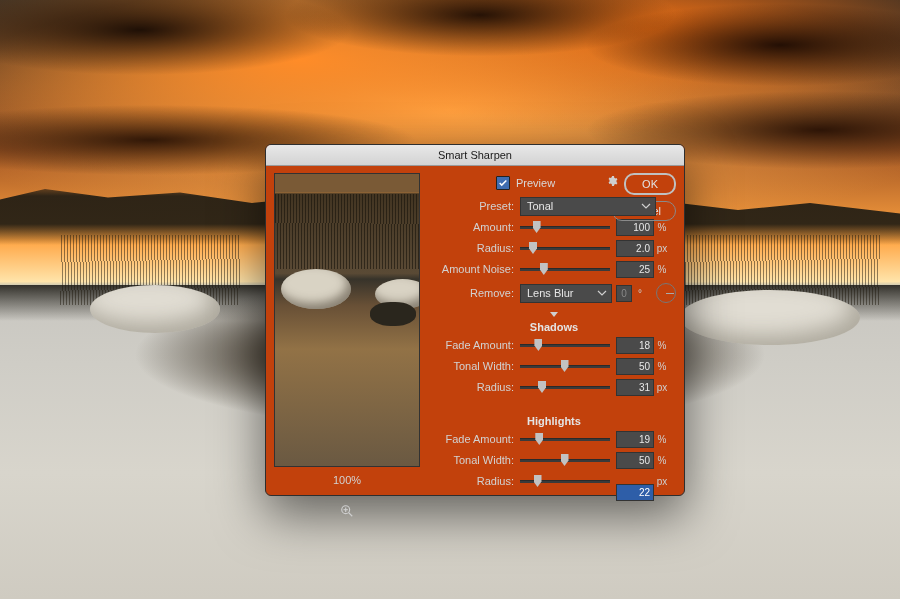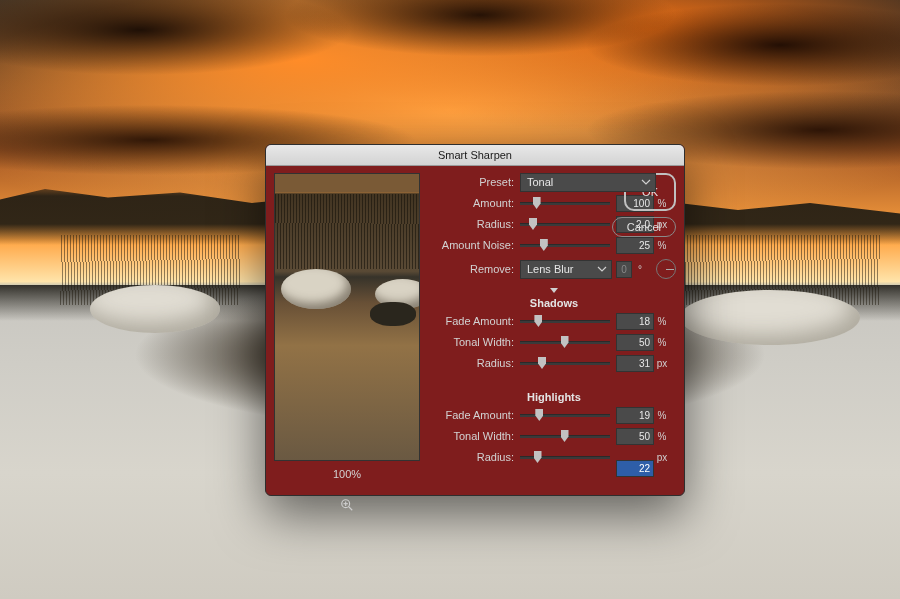--- a/index.html
+++ b/index.html
@@ -62,21 +62,21 @@
     background:
       repeating-linear-gradient(88deg, rgba(40,32,18,0.5) 0 1px, transparent 1px 3px);
     filter:brightness(0.8);
   }
 
   
   .dialog {
     position:absolute;
     left:265px; top:144px;
     width:418px; height:350px;
-    background:#7f1d1d;
+    background:#c2410c;
     border:1px solid #2e2e2e;
     border-radius:6px;
     box-shadow: 0 18px 50px rgba(0,0,0,0.55);
     display:flex; flex-direction:column;
   }
   .titlebar {
     height:20px; line-height:20px;
     text-align:center;
     font-size:11px; color:#1a1a1a;
     background:linear-gradient(#e8e8e8,#d3d3d3);
@@ -128,21 +128,21 @@
     margin-right:6px; border-radius:1px;
   }
   .chk svg{width:10px;height:10px}
 
   .btn {
     height:18px; padding:0 14px; border-radius:10px;
     border:1px solid #8a8a8a; color:#e2e2e2;
     display:inline-flex; align-items:center; justify-content:center;
     font-size:11px; background:transparent;
   }
-  .btn.primary { border:2px solid #c0c0c0; padding:8px 16px; }
+  .btn.primary { border:2px solid #c0c0c0; padding:0 16px; }
 
   .btn-col {
     position:absolute; right:0; top:0;
     display:flex; flex-direction:column; gap:6px; align-items:flex-end;
   }
 
   .gear-pin { position:absolute; right:58px; top:2px; display:flex; align-items:center; gap:4px; }
 
   .row {
     display:flex; align-items:center; height:18px; margin-bottom:3px;
@@ -251,20 +251,28 @@
       </div>
 
       <div class="gear-pin">
         <span>
           <svg width="12" height="12" viewBox="0 0 24 24">
               <path fill="#cfcfcf" d="M12 8a4 4 0 100 8 4 4 0 000-8zm9 4a7 7 0 00-.1-1.2l2-1.6-2-3.4-2.4 1a7 7 0 00-2-1.2L16 2h-4l-.5 2.6a7 7 0 00-2 1.2l-2.4-1-2 3.4 2 1.6A7 7 0 007 12c0 .4 0 .8.1 1.2l-2 1.6 2 3.4 2.4-1c.6.5 1.3.9 2 1.2L12 22h4l.5-2.6c.7-.3 1.4-.7 2-1.2l2.4 1 2-3.4-2-1.6c.1-.4.1-.8.1-1.2z"></path>
             </svg>
         </span>
       </div>
 
+      <div class="top-row" style="padding-left:68px;">
+        <span class="chk">
+          <svg viewBox="0 0 12 12">
+              <path d="M2 6l2.5 2.5L10 3" stroke="#fff" stroke-width="1.8" fill="none"></path>
+            </svg>
+        </span>
+        <span>Preview</span>
+      </div>
 
       <div class="row">
         <span class="lbl">Preset:</span>
         <div class="select-field" style="width:110px">
           <span>Tonal</span>
           <span class="chev">
               <svg width="10" height="10" viewBox="0 0 10 10">
                 <path d="M1 3l4 4 4-4" stroke="#cfcfcf" stroke-width="1.2" fill="none"></path>
               </svg>
             </span>

